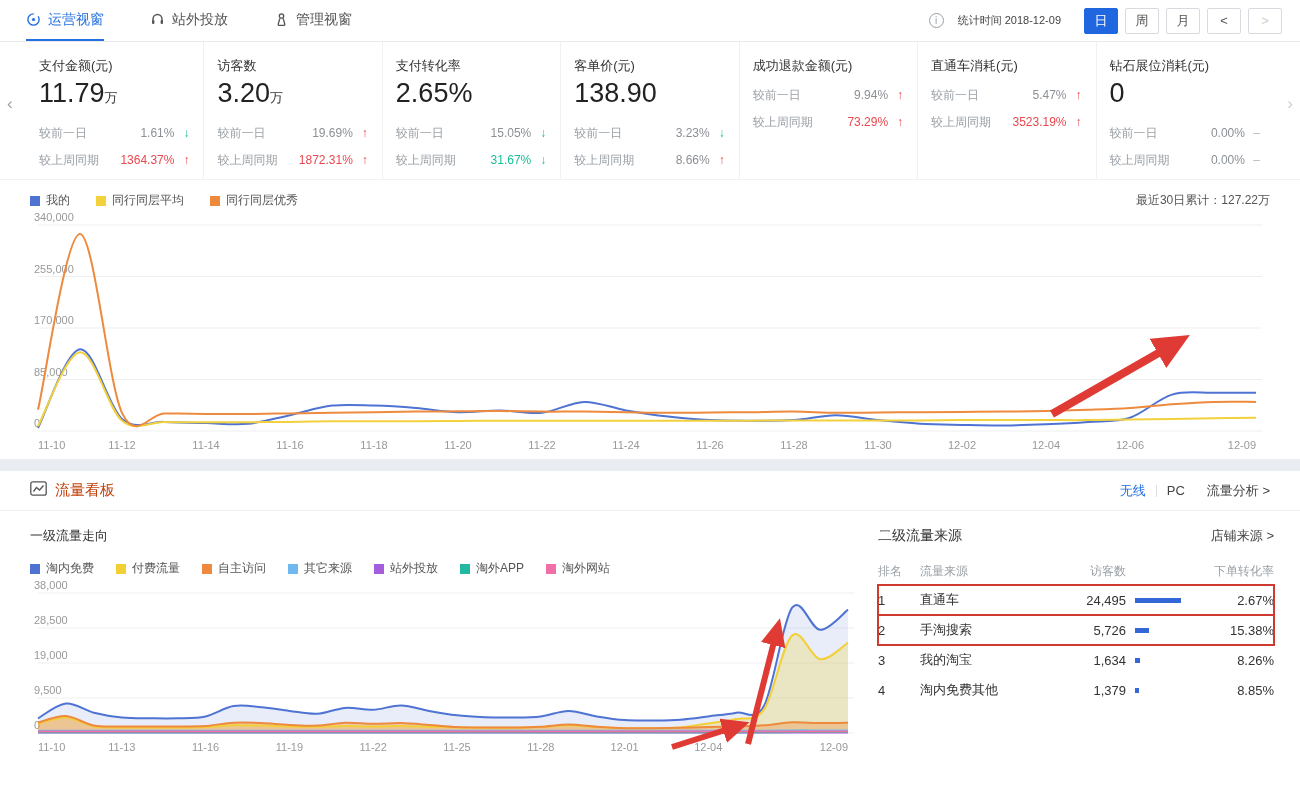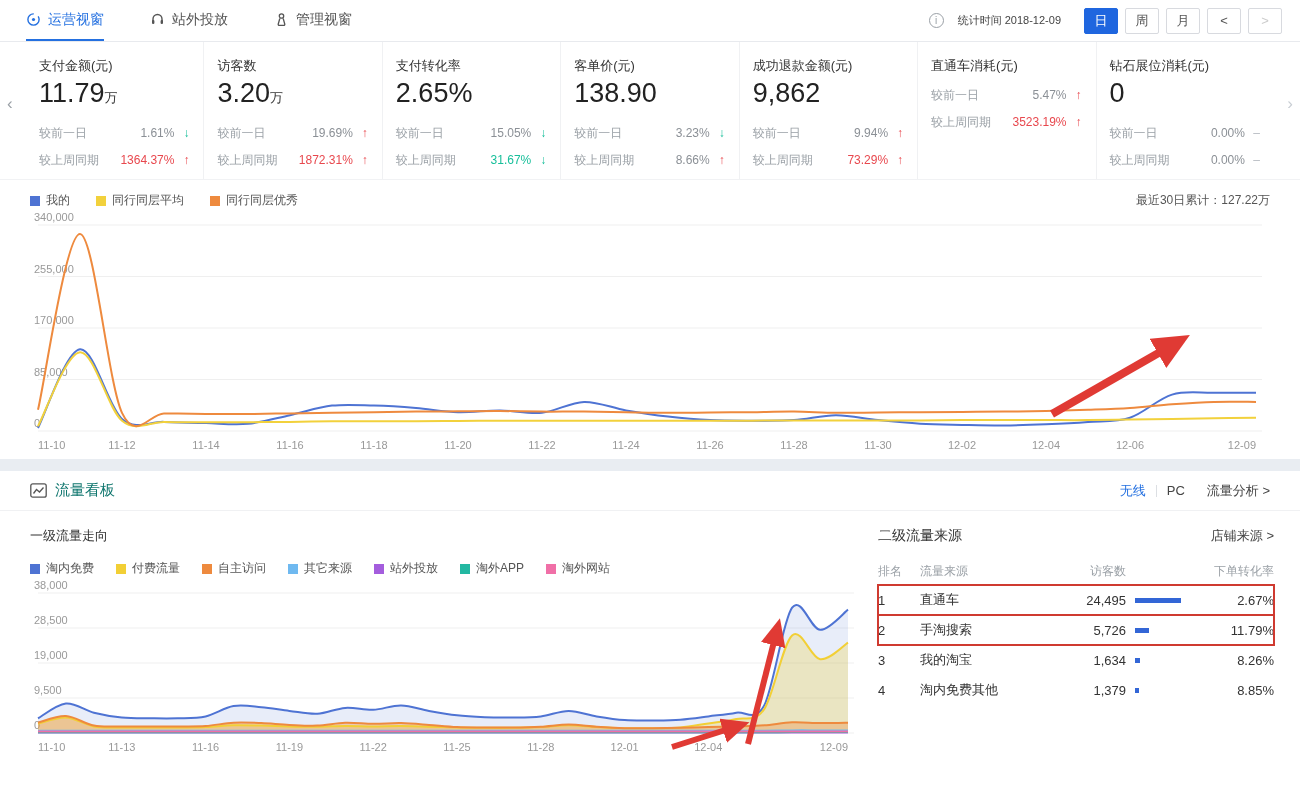--- a/index.html
+++ b/index.html
@@ -43,21 +43,21 @@
   .lsq { width:10px; height:10px; margin-right:6px; display:inline-block; }
   .cum { margin-left:auto; font-size:12px; color:#555; }
   .axis-text { font-size:11px; fill:#999; }
   .grid { stroke:#efefef; stroke-width:1; }
 
   
   .band { height:12px; background:#e9edf2; }
 
   
   .sec2-head { height:40px; display:flex; align-items:center; padding:0 30px; border-bottom:1px solid #f0f1f3; }
-  .sec2-title { display:flex; align-items:center; gap:8px; font-size:15px; color:#0f766e; }
+  .sec2-title { display:flex; gap:8px; font-size:15px; color:#c2410c; }
   .sec2-links { margin-left:auto; display:flex; align-items:center; font-size:13px; }
   .lk { cursor:pointer; color:#444; }
   .lk.blue { color:#2470e0; }
   .vdiv { width:1px; height:12px; background:#dcdfe3; margin:0 10px; }
   .lk.analysis { margin-left:22px; }
   .sec2-body { display:flex; padding:0 26px 0 30px; }
   .tleft { flex:1; min-width:0; }
   .t-sub { font-size:13px; color:#333; margin-top:16px; }
   .tleft .legend-row { margin-top:15px; font-size:12px; }
   .tleft .litem { margin-right:22px; }
@@ -177,21 +177,20 @@
         </div>
         <div class="cmp" data-interactable="false">
           <span class="clabel" data-interactable="false">较上周同期</span>
           <span class="spacer"></span>
           <span class="cval gray" data-interactable="false">8.66%</span>
           <span class="arr up" data-interactable="false">↑</span>
         </div>
       </div>
       <div class="kcard" data-interactable="true">
         <div class="ktitle" data-interactable="false">成功退款金额(元)</div>
-        <div class="kval" data-interactable="false">9,862<span class="kunit"></span></div>
         <div class="cmp" data-interactable="false">
           <span class="clabel" data-interactable="false">较前一日</span>
           <span class="spacer"></span>
           <span class="cval gray" data-interactable="false">9.94%</span>
           <span class="arr up" data-interactable="false">↑</span>
         </div>
         <div class="cmp" data-interactable="false">
           <span class="clabel" data-interactable="false">较上周同期</span>
           <span class="spacer"></span>
           <span class="cval red" data-interactable="false">73.29%</span>
@@ -393,21 +392,21 @@
             </span>
             <span class="conv" data-interactable="false">2.67%</span>
           </div>
           <div class="trow hl" data-interactable="true">
             <span data-interactable="false">2</span>
             <span data-interactable="false">手淘搜索</span>
             <span class="num" data-interactable="false">5,726</span>
             <span class="barcell">
               <span class="bar" data-interactable="false" style="width:14px"></span>
             </span>
-            <span class="conv" data-interactable="false">11.79%</span>
+            <span class="conv" data-interactable="false">15.38%</span>
           </div>
           <div class="trow" data-interactable="true">
             <span data-interactable="false">3</span>
             <span data-interactable="false">我的淘宝</span>
             <span class="num" data-interactable="false">1,634</span>
             <span class="barcell">
               <span class="bar" data-interactable="false" style="width:5px"></span>
             </span>
             <span class="conv" data-interactable="false">8.26%</span>
           </div>

